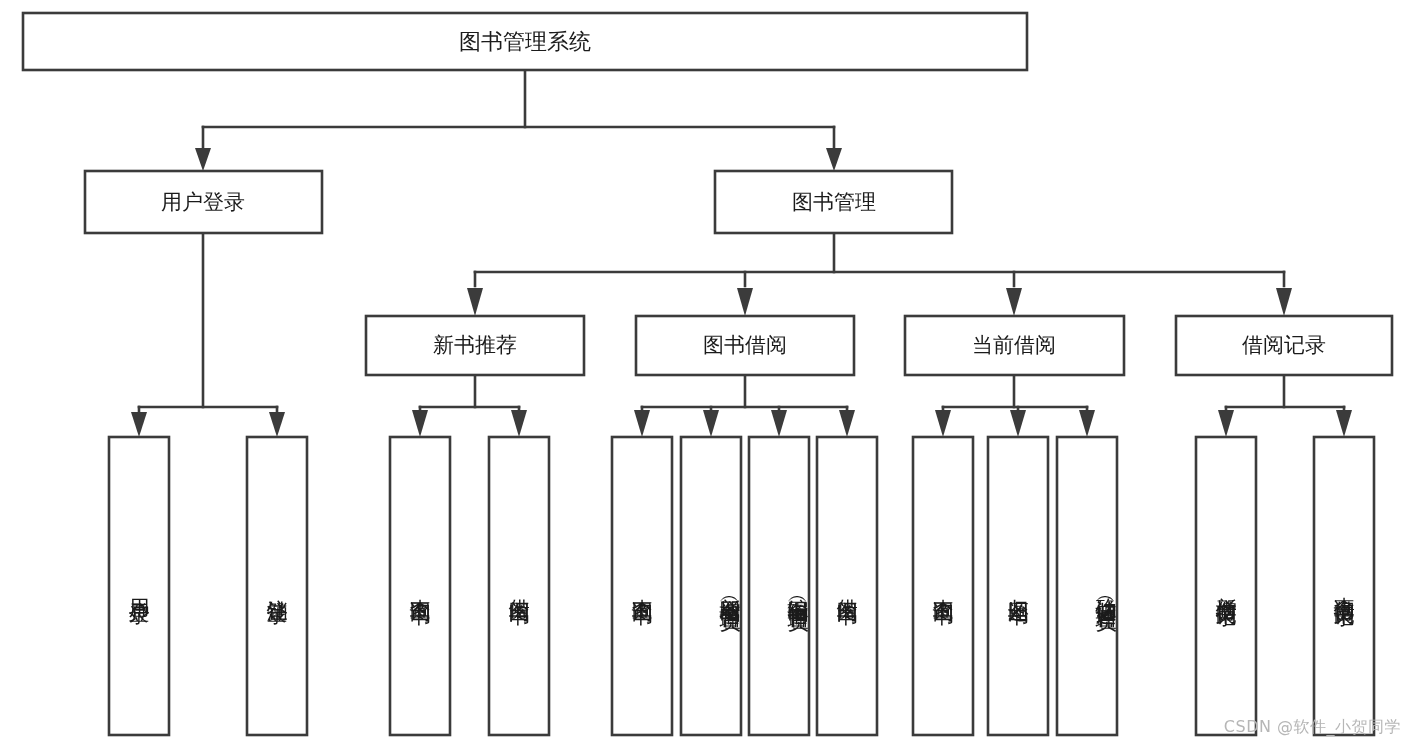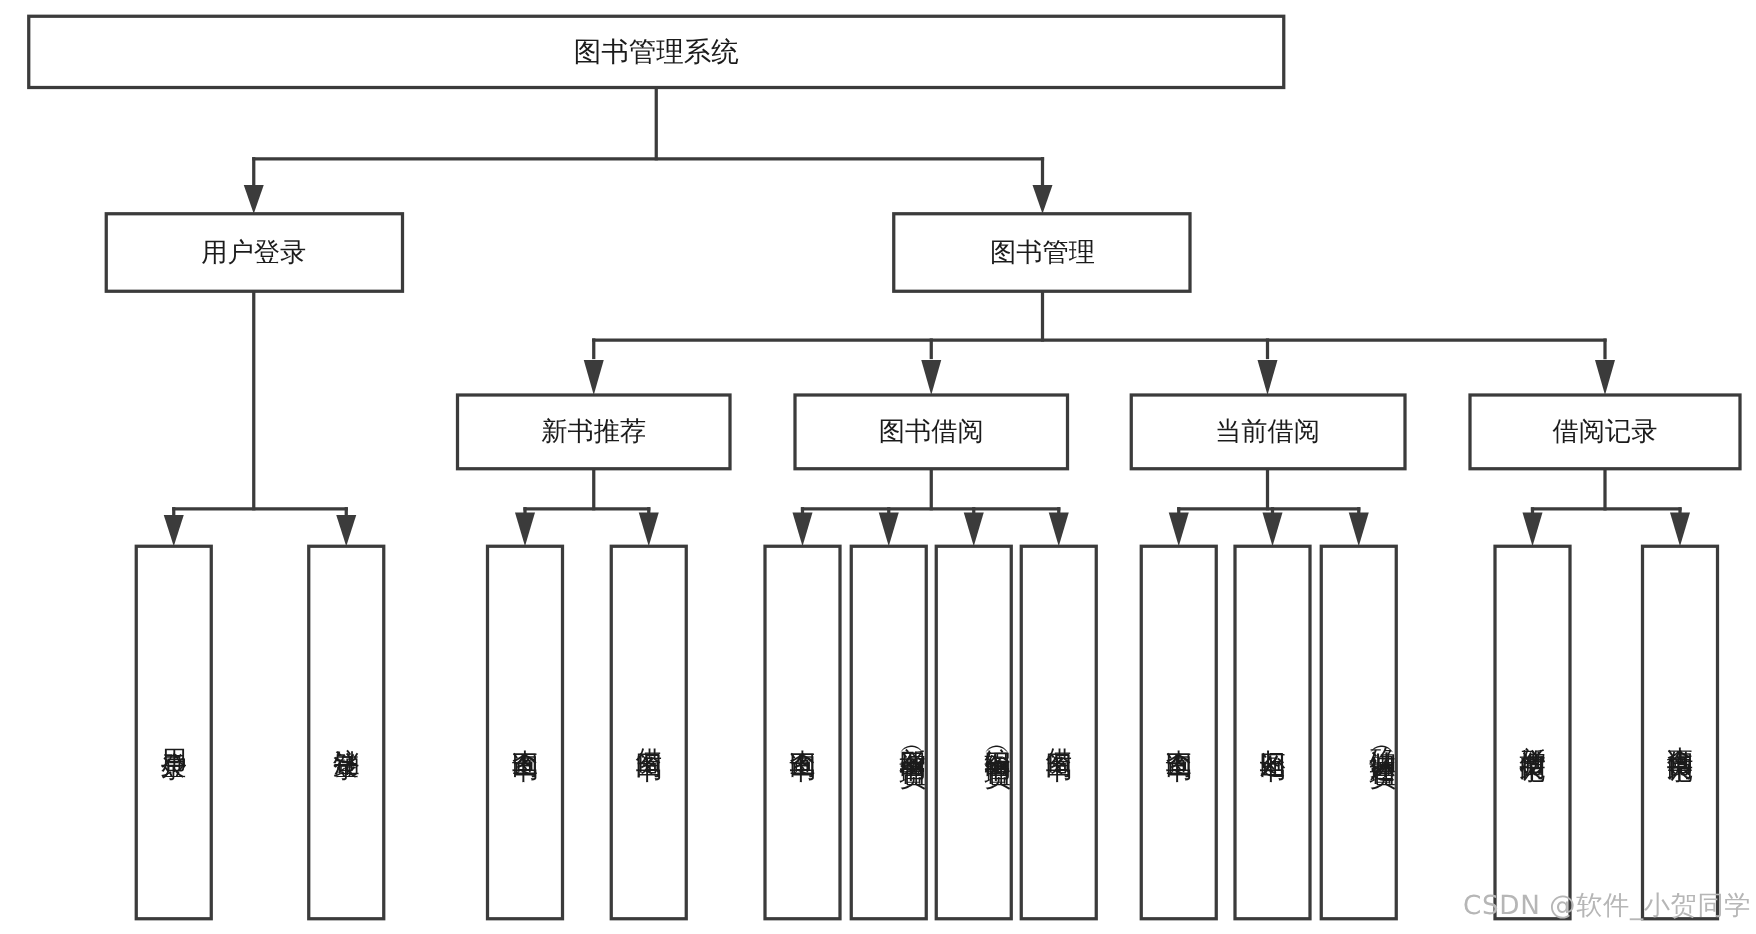--- a/index.html
+++ b/index.html
@@ -65,21 +65,21 @@
     color: #1b1b1b;
     white-space: nowrap;
     text-align: center;
     pointer-events: none;
   }
   .watermark {
     position: absolute;
     right: 8px;
     bottom: 6px;
     font-family: "DejaVu Sans", "Liberation Sans", sans-serif;
-    font-size: 21px;
+    font-size: 16px;
     color: #b6b6b6;
     letter-spacing: 0.5px;
     white-space: nowrap;
   }
 </style>
 </head>
 <body>
 
 <div id="diagram-root">
   <svg class="diagram" viewBox="0 0 1405 747" xmlns="http://www.w3.org/2000/svg">

